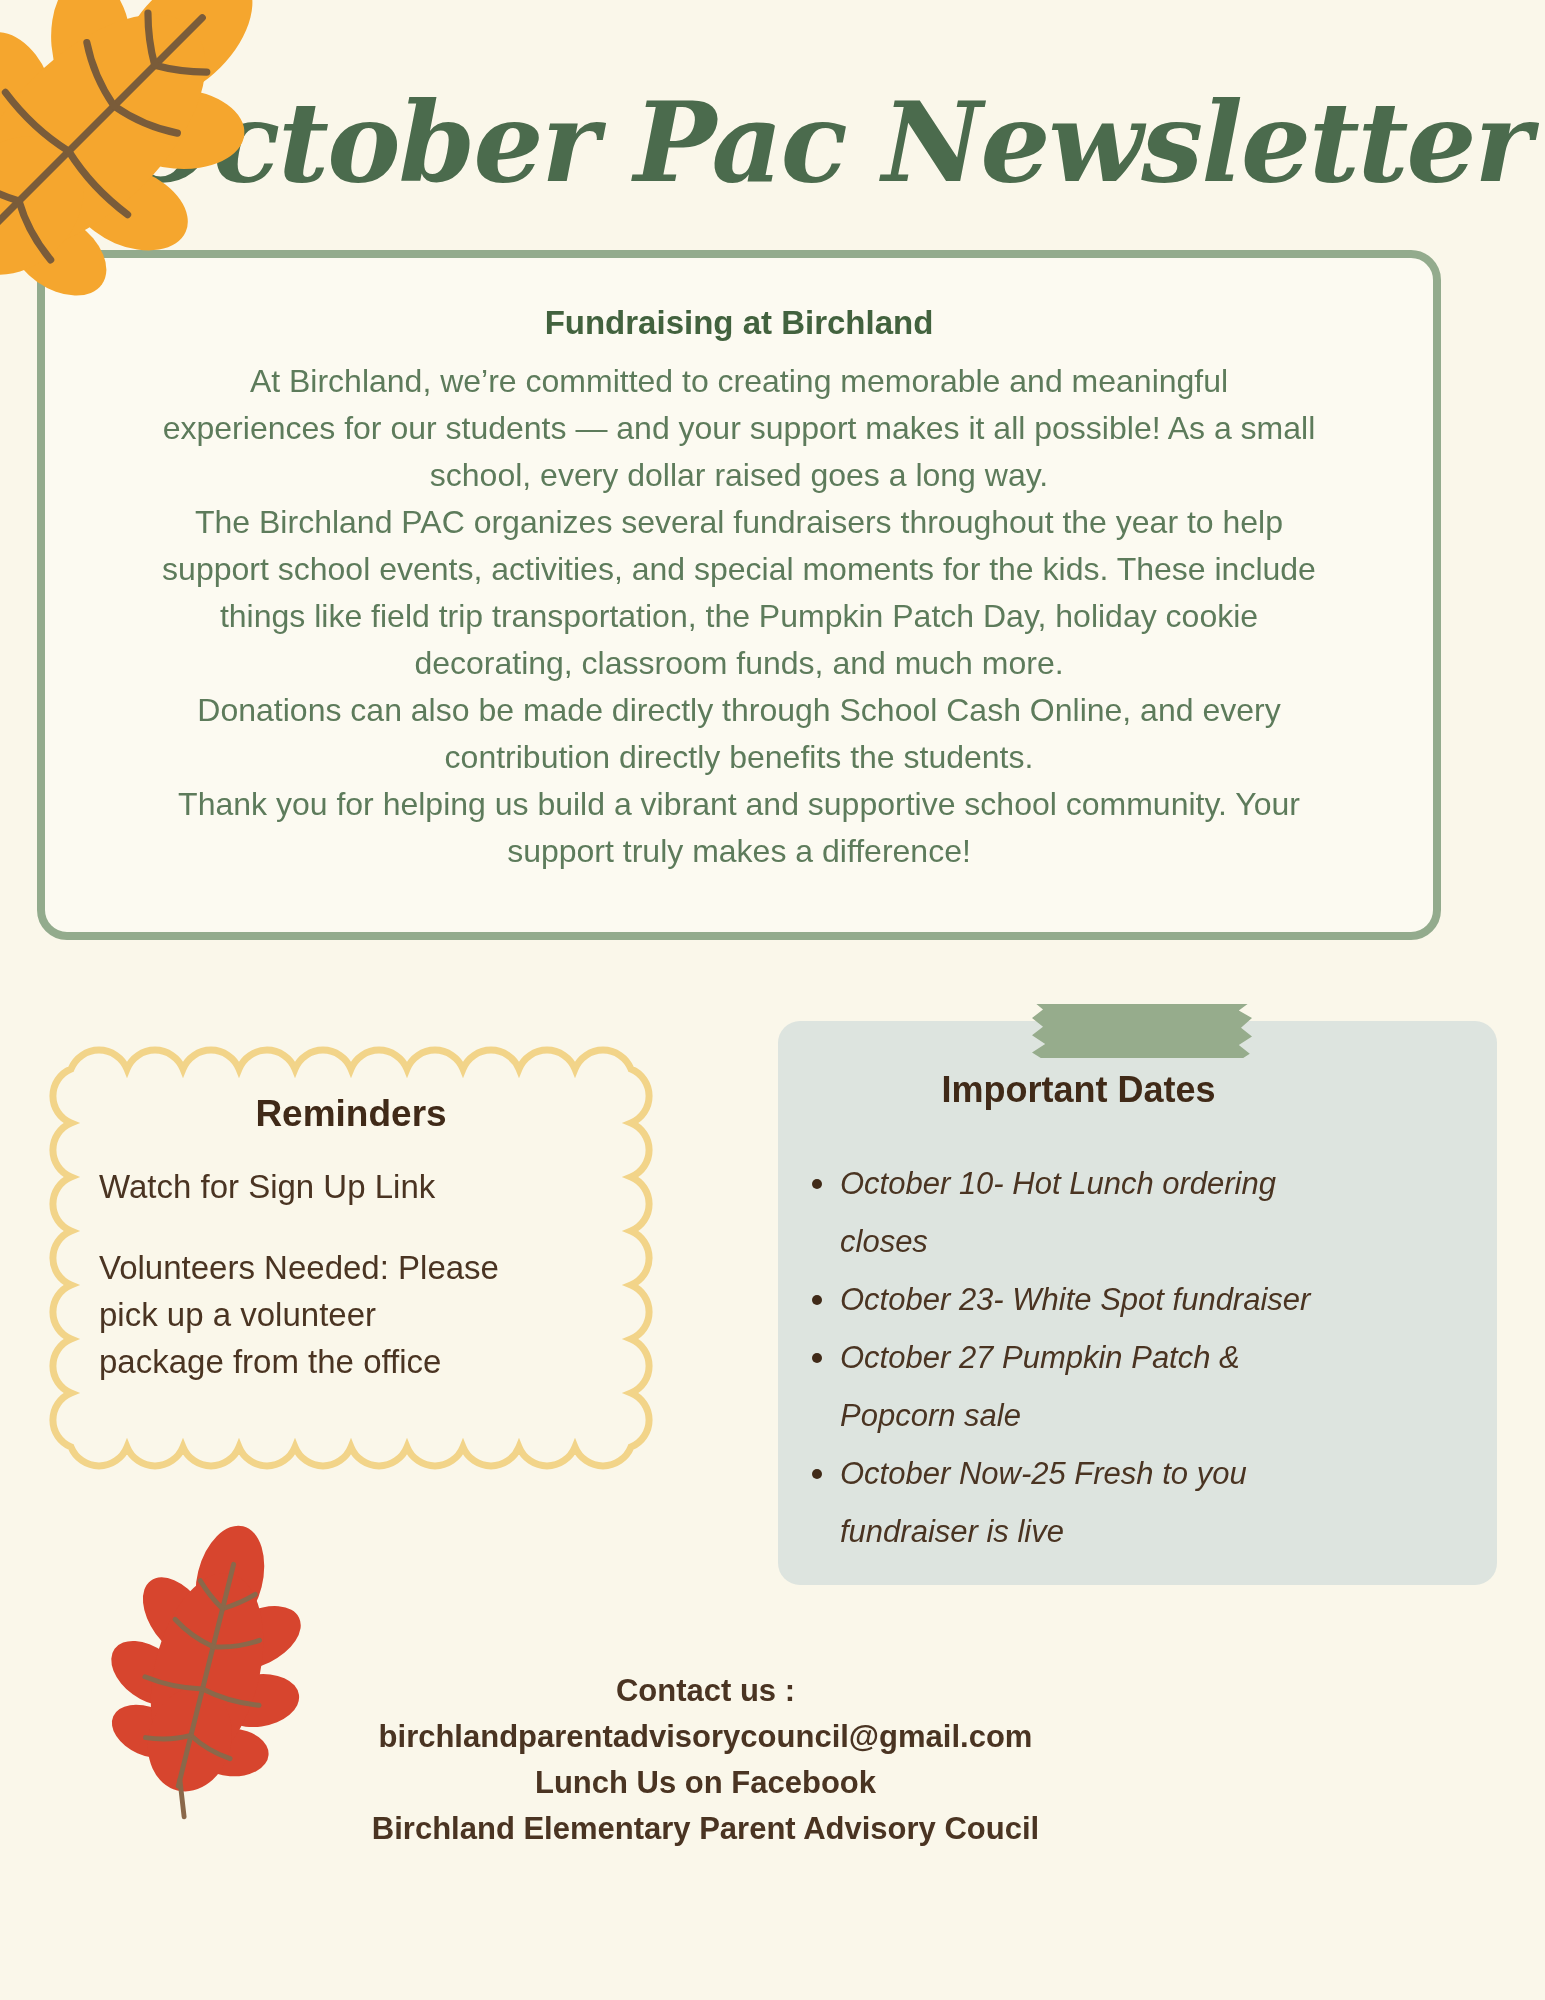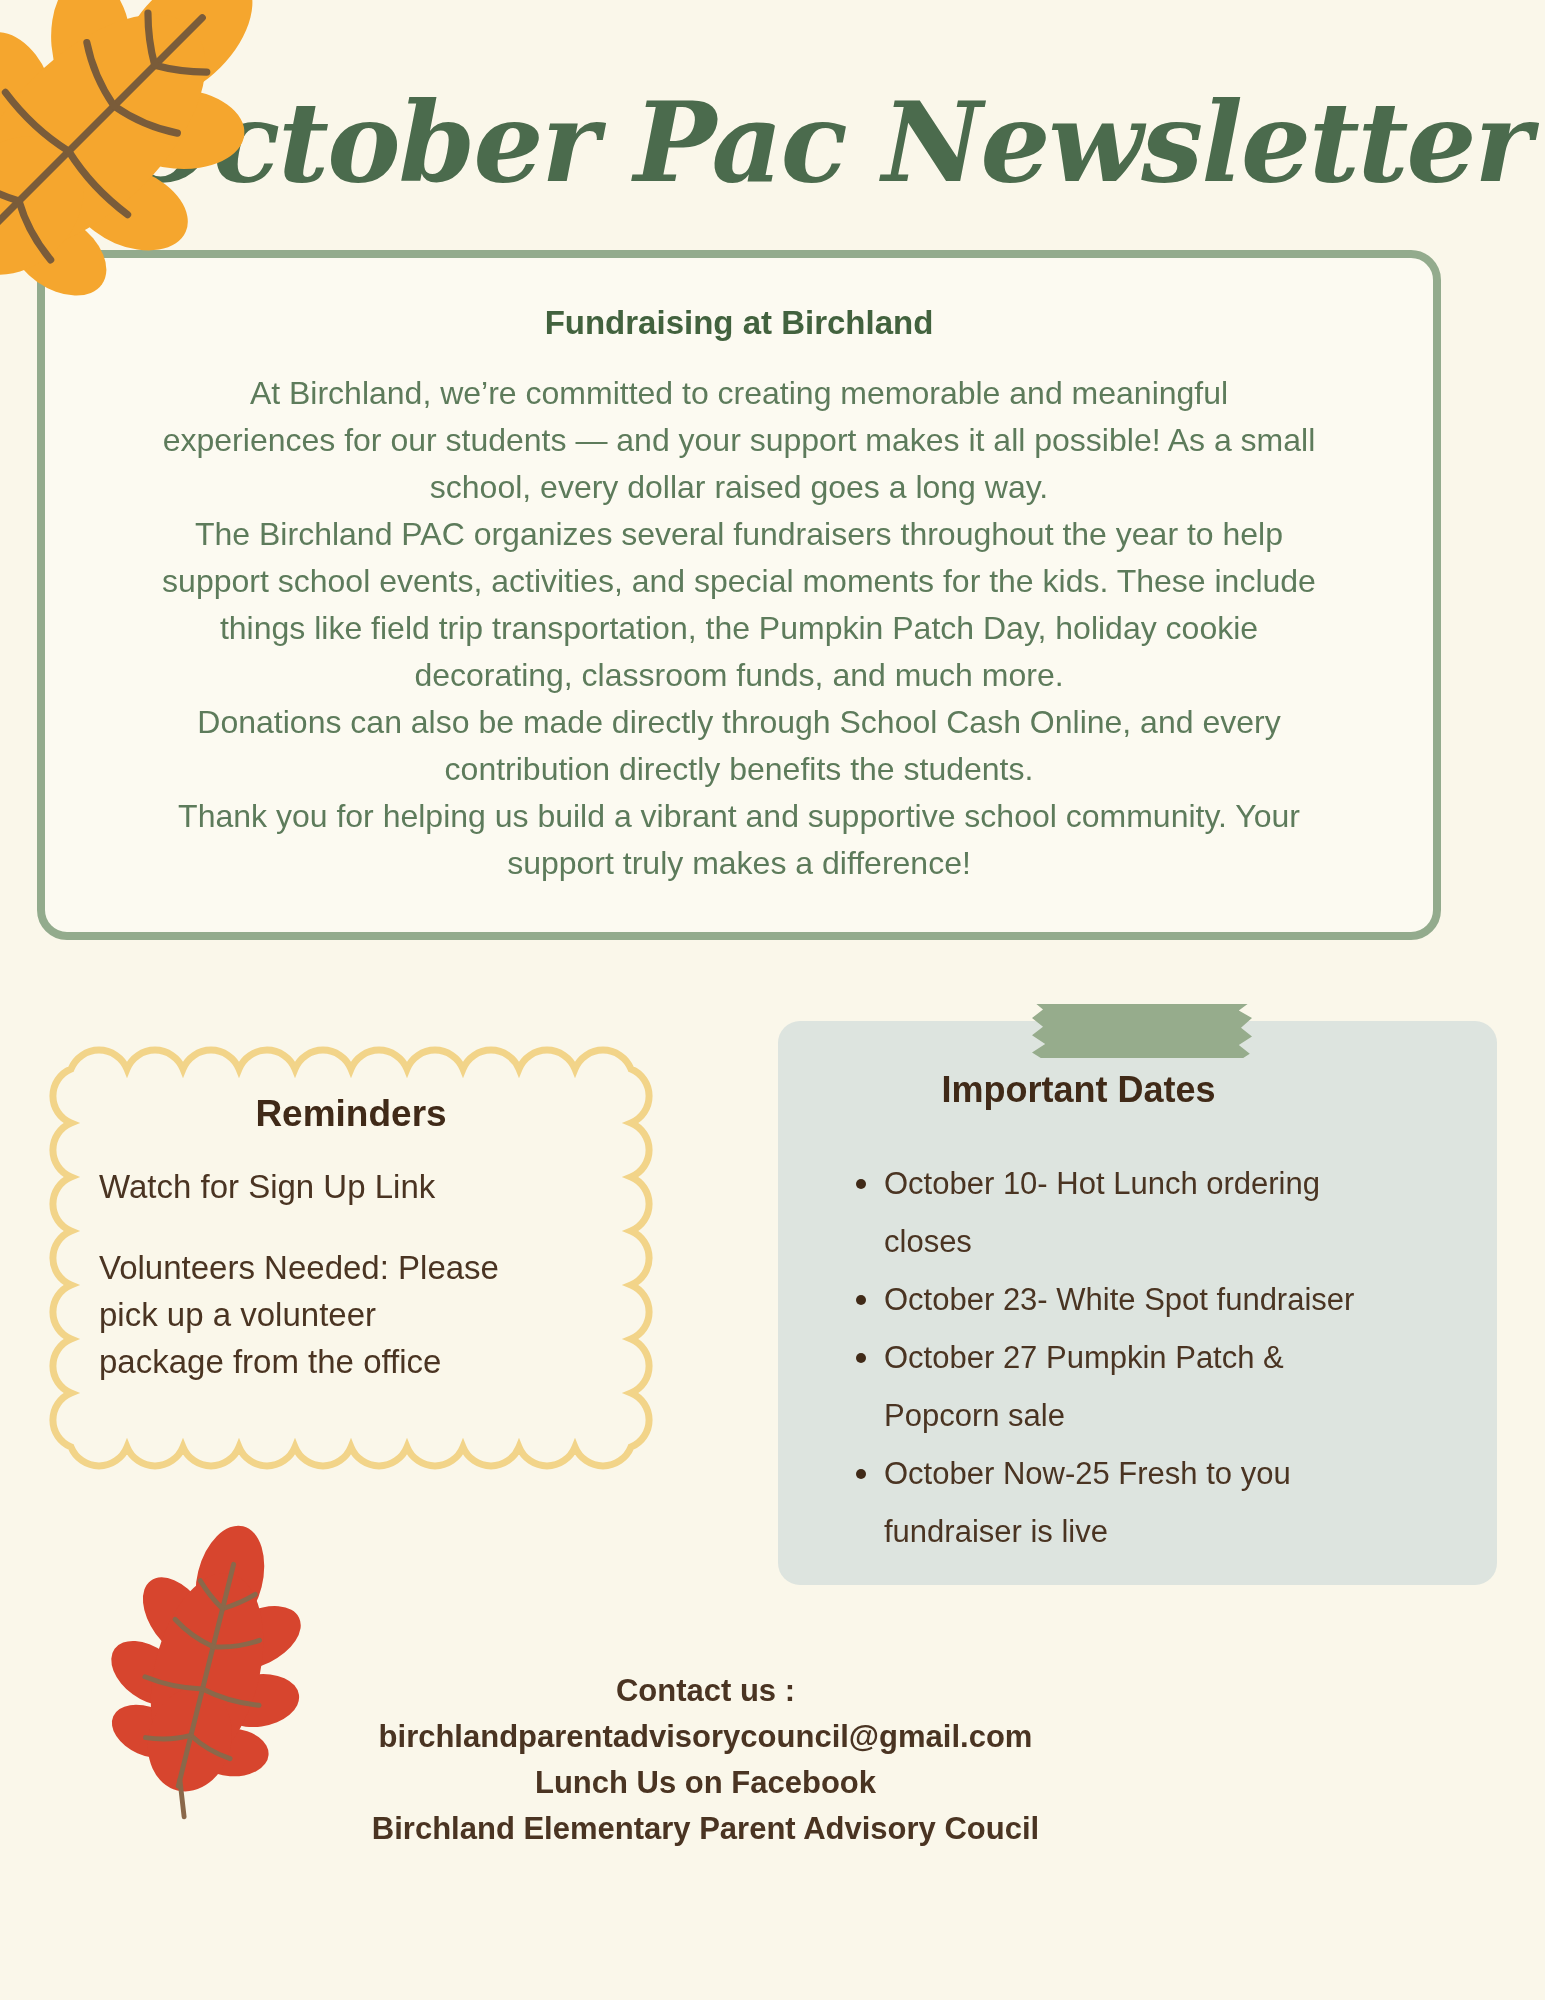--- a/index.html
+++ b/index.html
@@ -32,21 +32,21 @@
     border-radius:30px;
     z-index:1;
     padding:42px 30px 0 30px;
     text-align:center;
   }
   .fund-heading {
     font-size:33px; font-weight:bold;
     color:var(--green-heading, #42623e);
     line-height:46px;
   }
-  .fund-body { margin-top:24px; }
+  .fund-body { margin-top:12px; }
   .fund-para {
     white-space:pre-line;
     font-size:32px; line-height:47px;
     color:var(--green-body, #5d7b5b);
   }
 
   
   .leaf { position:absolute; overflow:visible; }
   .leaf-top { left:-72px; top:-84px; width:320px; height:432px; transform:rotate(45deg); z-index:3; }
   .leaf-bottom { left:98px; top:1524px; width:218px; height:294px; transform:rotate(14deg); z-index:1; }
@@ -84,21 +84,21 @@
     position:absolute; left:1032px; top:1004px; width:220px; height:54px;
     background:var(--sage-tape, #96ac8c); z-index:3;
     clip-path:polygon(2% 0, 98% 0, 94% 12%, 100% 26%, 95% 44%, 100% 60%, 94% 76%, 99% 92%, 96% 100%, 4% 100%, 0 90%, 6% 74%, 0 58%, 5% 42%, 0 26%, 5% 10%);
   }
   .dates-heading {
     text-align:center; padding-right:88px;
     font-size:36px; font-weight:bold; line-height:50px;
     color:var(--brown-dark, #402a18);
     margin-bottom:40px;
   }
-  .dates-list { list-style:none; padding-left:78px; }
+  .dates-list { list-style:none; padding-left:34px;font-style:italic; }
   .date-item {
     position:relative; padding-left:28px;
     white-space:pre-line; font-size:31px; line-height:58px;
     color:var(--brown, #4a3422);
   }
   .date-item::before {
     content:""; position:absolute; left:0; top:24px;
     width:10px; height:10px; border-radius:50%;
     background:var(--brown-dark, #402a18);
   }

